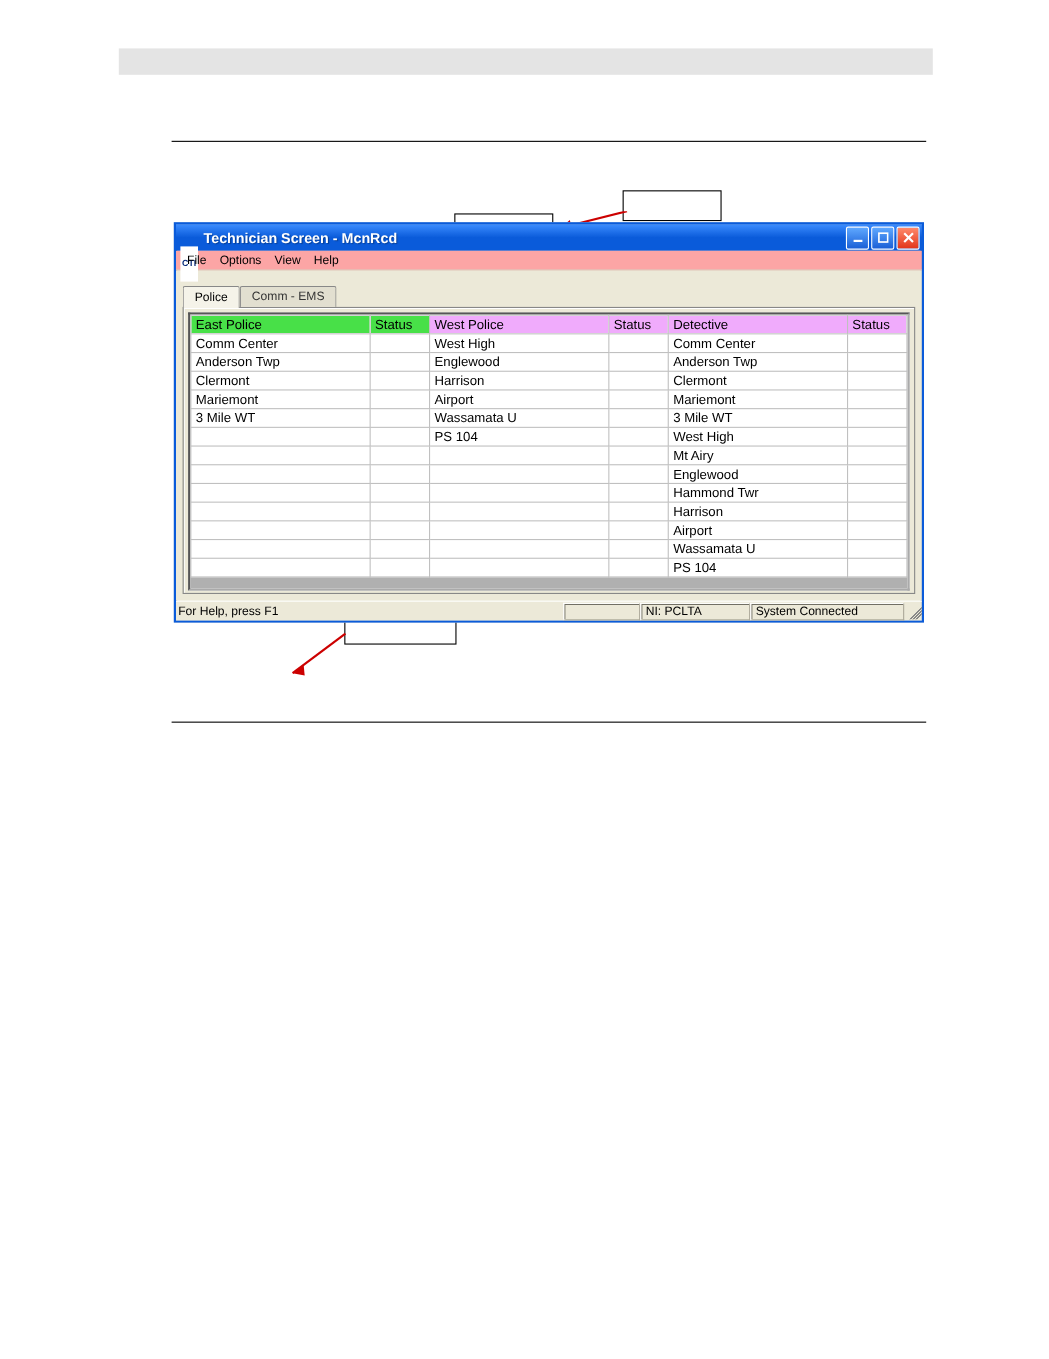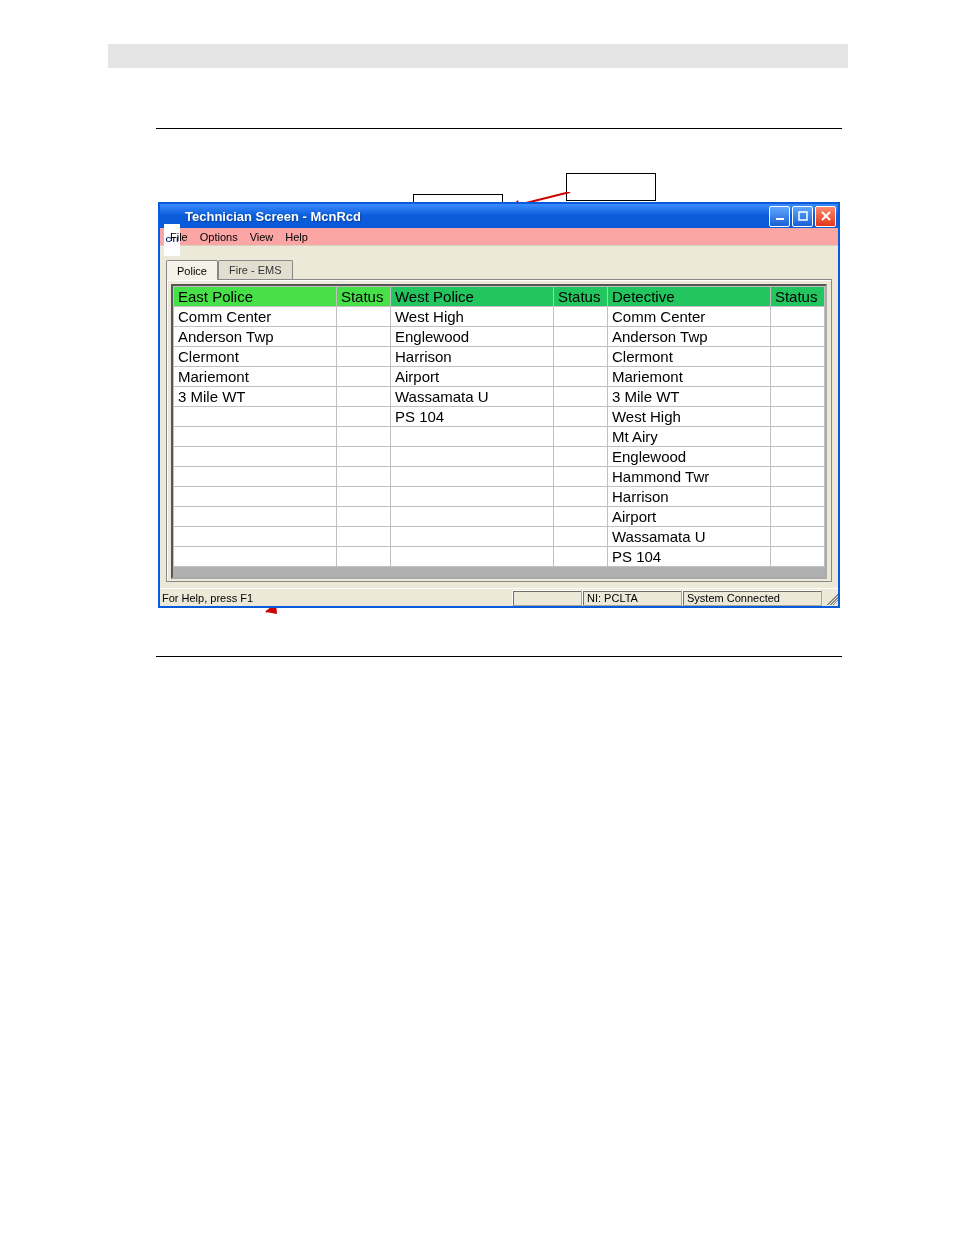--- a/index.html
+++ b/index.html
@@ -117,34 +117,34 @@
     padding: 4px 4px 2px 4px;
     box-shadow: inset 1px 1px 0 #fff;
   }
   .grid-wrap {
     border: 2px inset #aaa;
     background: #fff;
   }
   table.grid {
     width: 100%;
     border-collapse: collapse;
-    font-size: 15px;
+    font-size: 12px;
     table-layout: fixed;
   }
   table.grid td, table.grid th {
     border: 1px solid #c0c0c0;
     padding: 1px 4px;
     height: 16px;
     text-align: left;
     font-weight: normal;
     white-space: nowrap;
     overflow: hidden;
   }
   th.hdr-green { background: #48e048; }
-  th.hdr-blue  { background: #22c55e; }
+  th.hdr-blue  { background: #f0abfc; }
   .grid-footer {
     height: 10px;
     background: #b0b0b0;
   }
   .statusbar {
     height: 18px;
     background: #ece9d8;
     border-top: 1px solid #fff;
     display: flex;
     align-items: center;
@@ -233,21 +233,21 @@
   <div class="menubar">
     <span>File</span>
     <span>Options</span>
     <span>View</span>
     <span>Help</span>
   </div>
 
   <div class="client">
     <div class="tab-strip">
       <div class="tab active">Police</div>
-      <div class="tab inactive">Fire - EMS</div>
+      <div class="tab inactive">Comm - EMS</div>
     </div>
     <div class="tab-panel">
       <div class="grid-wrap">
         <table class="grid">
           <colgroup>
             <col style="width:25%">
               <col style="width:8.3%">
             <col style="width:25%">
               <col style="width:8.3%">
             <col style="width:25%">

